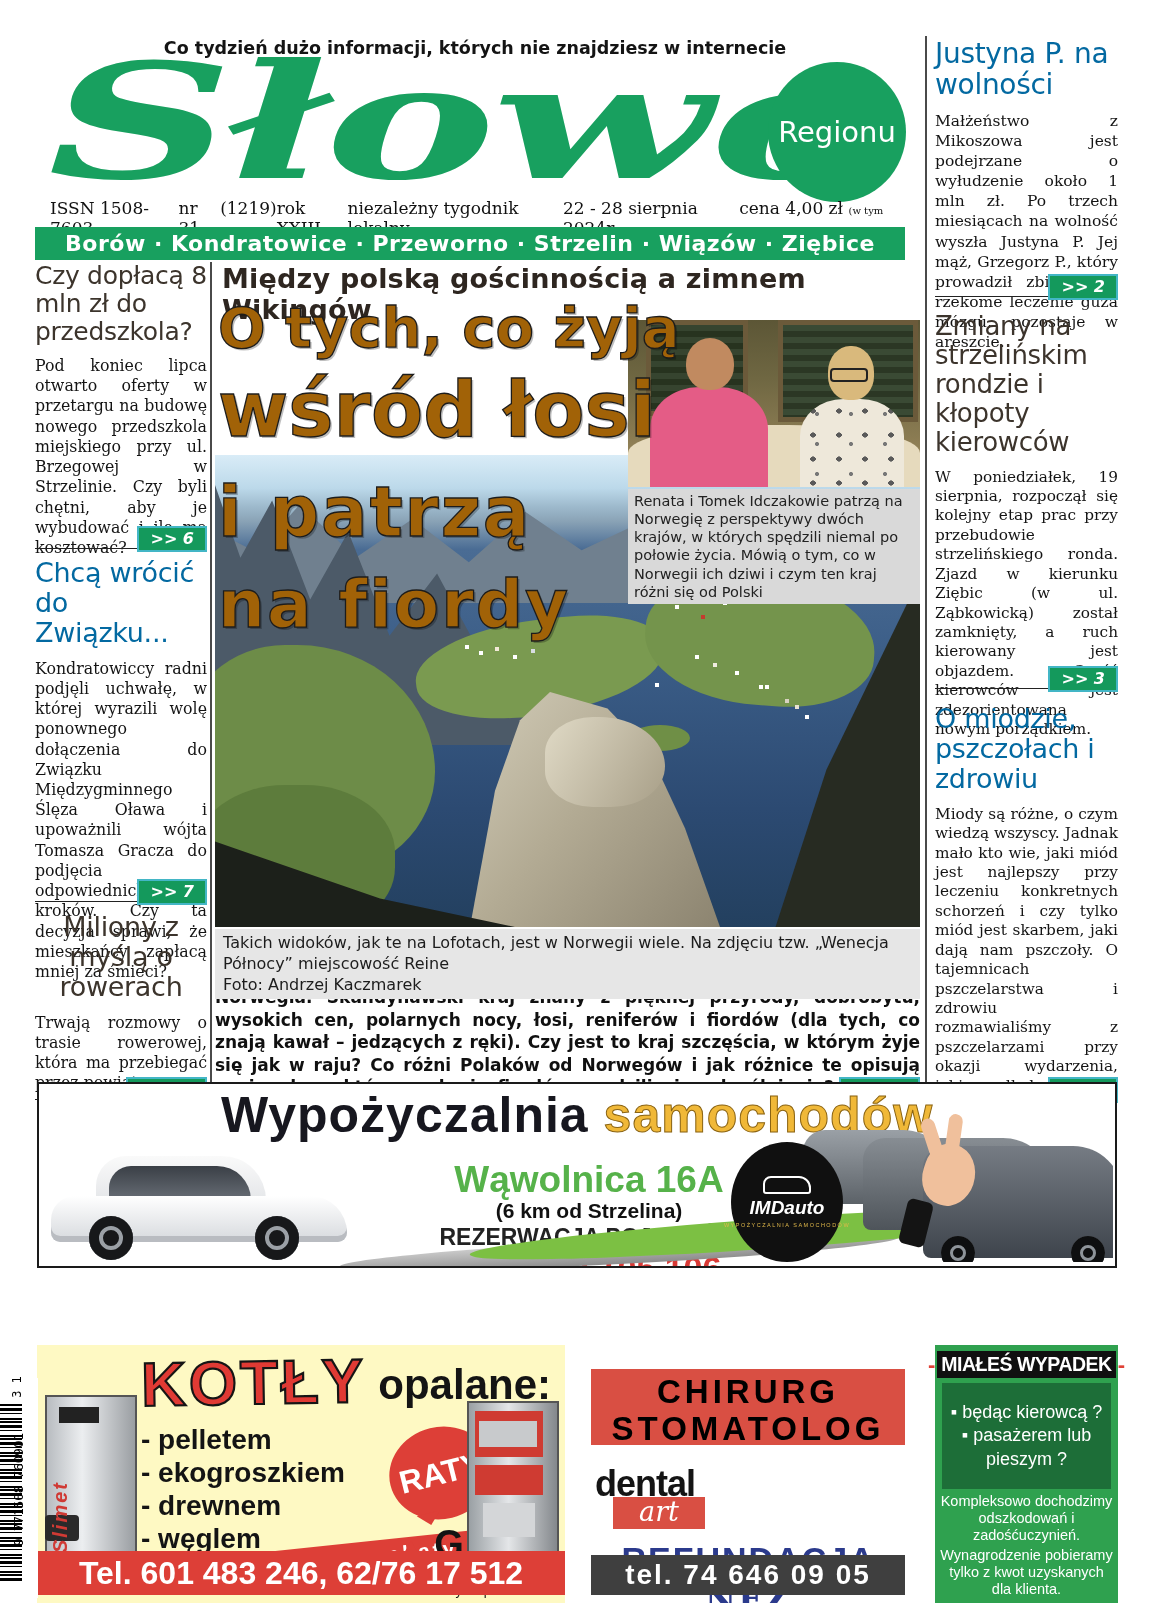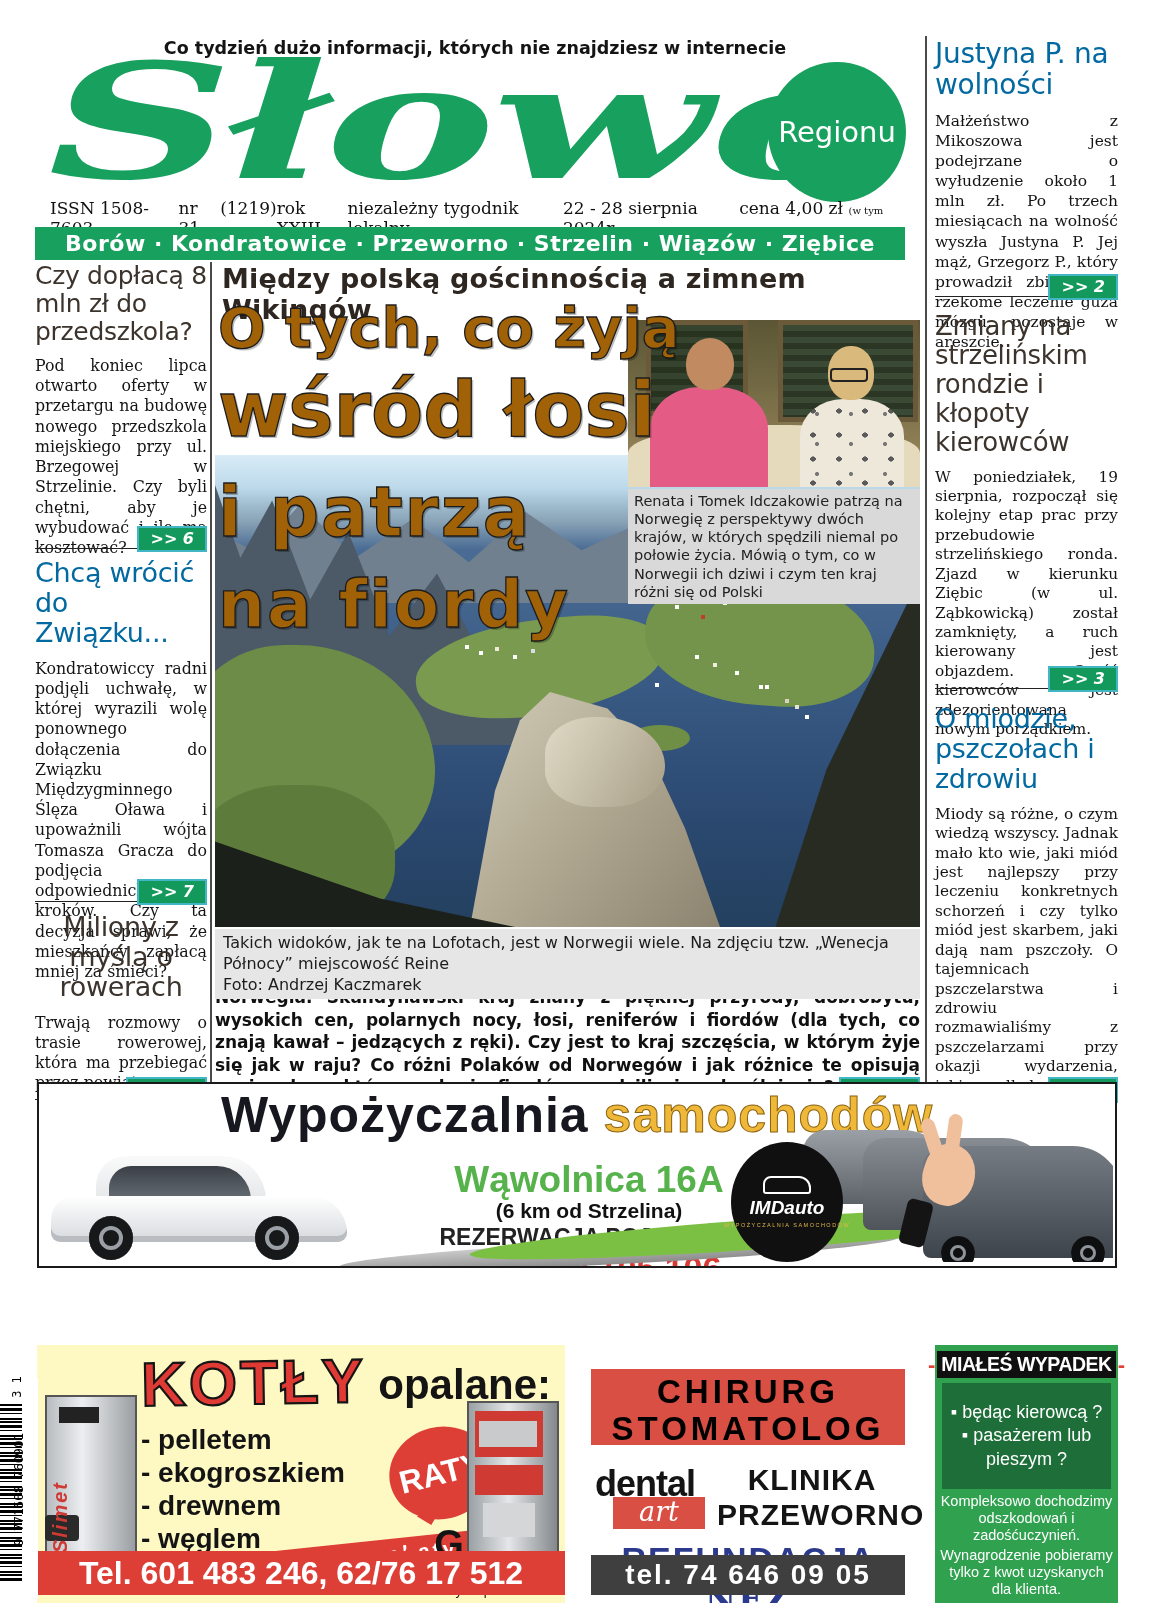--- a/index.html
+++ b/index.html
@@ -394,24 +394,20 @@
 
   <div class="abs" id="dental">
     <div class="redbox">
       <div>CHIRURG</div>
       <div>STOMATOLOG</div>
     </div>
     <div class="dlogo">
       <div class="dword">dental</div>
       <div class="abox">art</div>
     </div>
-    <div class="klinika">
-      <div>KLINIKA</div>
-      <div>PRZEWORNO</div>
-    </div>
     <div class="refund">
       <span>REFUNDACJA</span>
       <span class="nfz">NFZ</span>
     </div>
     <div class="telbar">tel. 74 646 09 05</div>
   </div>
 
   <div class="abs" id="wypadek">
     <div class="trow">
       <span class="dash">-</span>

